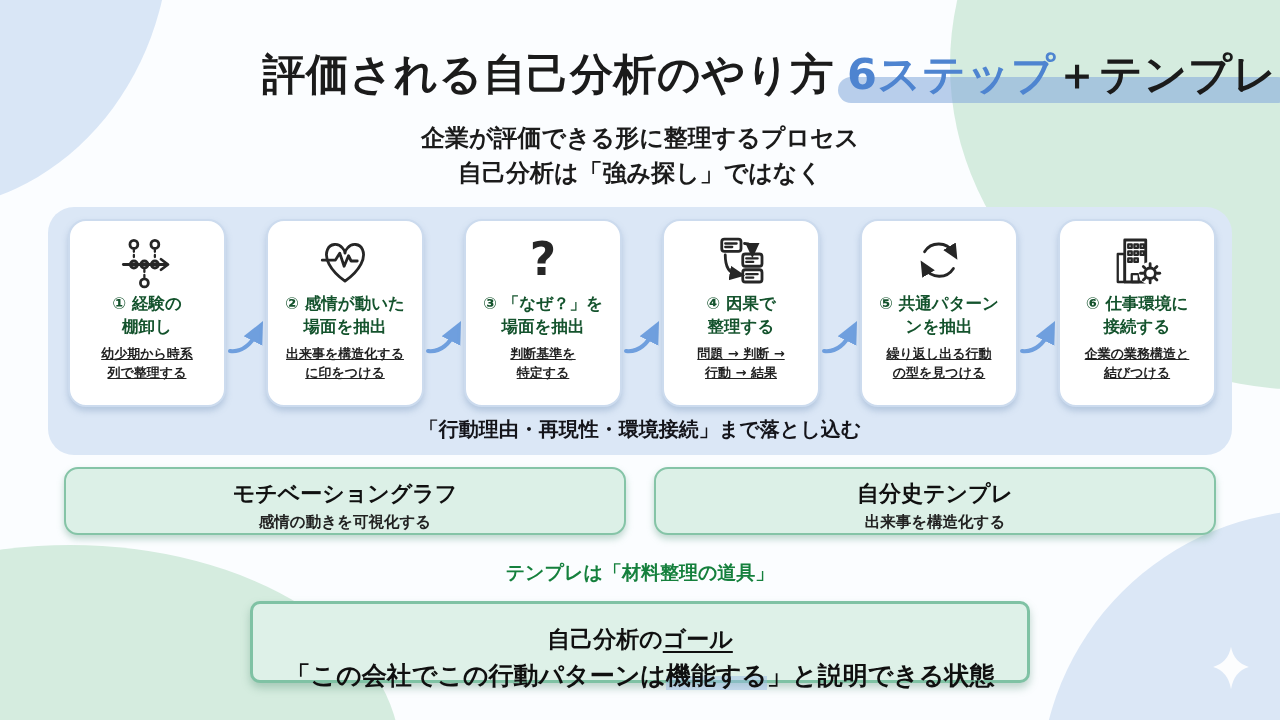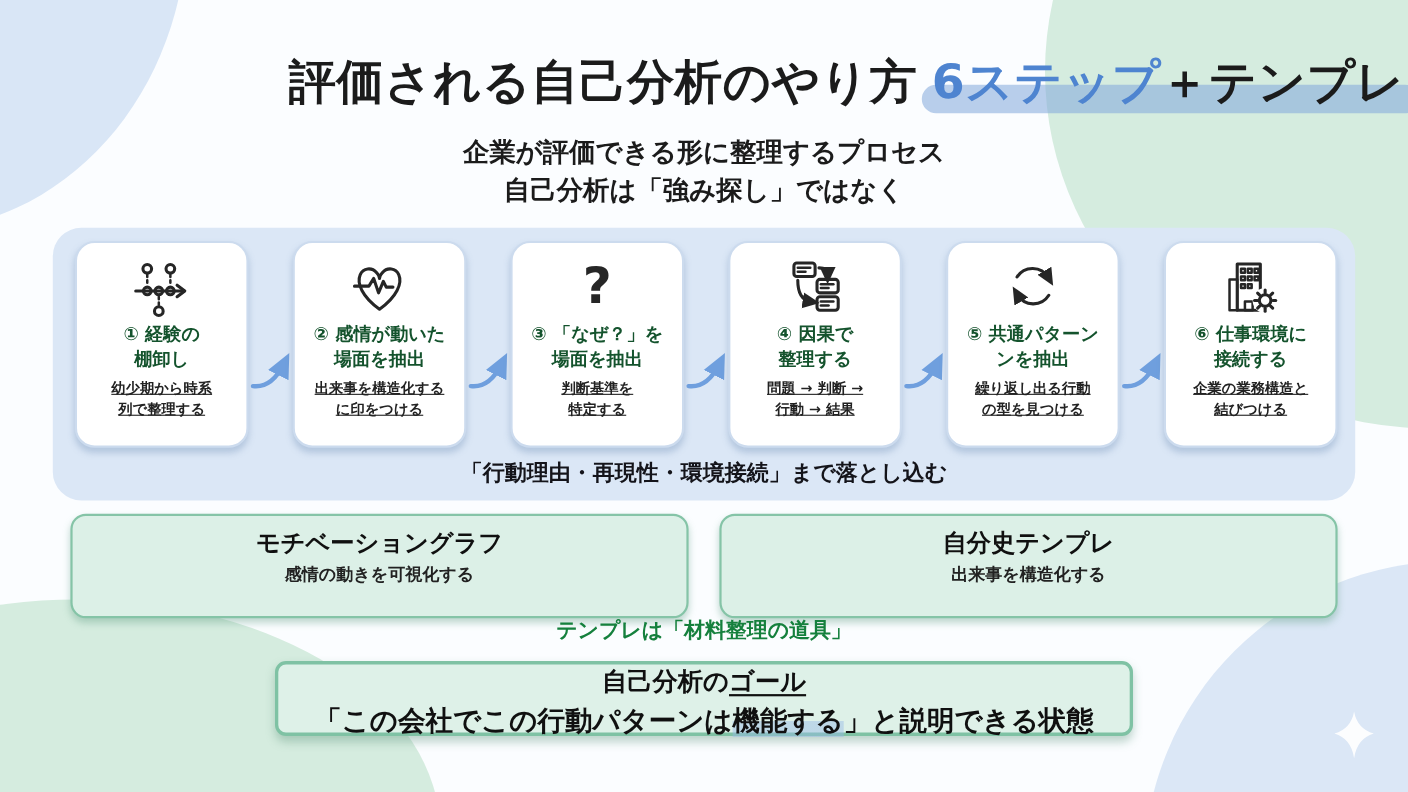--- a/index.html
+++ b/index.html
@@ -30,33 +30,33 @@
   .card{width:158px;height:188px;box-sizing:border-box;flex-shrink:0;background:#fff;
         border:2px solid #ccdbee;border-radius:18px;text-align:center;
         box-shadow:0 4px 6px rgba(110,140,180,.35);}
   .card-icon{height:62px;margin-top:9px;display:flex;align-items:center;justify-content:center;}
   .card-title{font-size:16.5px;font-weight:700;line-height:23px;color:#14532d;}
   .card-desc{margin-top:7px;font-size:13px;font-weight:700;line-height:18.5px;color:#222;text-decoration:underline;}
   .arrow-gap{width:40px;flex-shrink:0;display:flex;justify-content:center;margin-top:96px;}
   .steps-footer{position:absolute;left:0;right:0;bottom:12px;text-align:center;
                 font-size:20px;font-weight:700;color:#14141a;}
   
-  .tool-box{position:absolute;top:467px;height:95px;box-sizing:border-box;text-align:center;
+  .tool-box{position:absolute;top:467px;height:68px;box-sizing:border-box;text-align:center;
             background:#dcf0e7;border:2px solid #85c4a7;border-radius:14px;padding-top:10px;
             box-shadow:0 4px 7px rgba(100,160,135,.4);}
   .tool-left{left:64px;width:562px;}
   .tool-right{left:654px;width:562px;}
   .tool-title{font-size:22px;font-weight:800;color:#101010;}
   .tool-desc{font-size:15.5px;font-weight:700;margin-top:3px;color:#222;}
   .tools-note{position:absolute;top:560px;left:0;right:0;text-align:center;
               font-size:19px;font-weight:800;color:#15803d;}
   
-  .goal-box{position:absolute;left:250px;top:601px;width:780px;height:68px;box-sizing:border-box;
+  .goal-box{position:absolute;left:250px;top:601px;width:780px;height:82px;box-sizing:border-box;
             background:#def1e8;border:3px solid #7fc2a4;border-radius:10px;text-align:center;
-            padding-top:0;box-shadow:0 5px 9px rgba(95,150,125,.4);}
+            padding-top:20px;box-shadow:0 5px 9px rgba(95,150,125,.4);}
   .goal-title{font-size:23px;font-weight:800;color:#101010;}
   .goal-title .u{text-decoration:underline;text-underline-offset:4px;text-decoration-thickness:2px;}
   .goal-body{font-size:25px;font-weight:800;margin-top:4px;color:#101010;white-space:nowrap;}
   .goal-hl{background:linear-gradient(transparent 50%, rgba(150,185,230,.45) 50%);}
   
   .ic{stroke:#262626;stroke-width:3.2;fill:none;stroke-linecap:round;stroke-linejoin:round;}
   .ic-thin{stroke:#262626;stroke-width:2.6;fill:none;stroke-linecap:round;stroke-linejoin:round;}
 </style>
 </head>
 <body>

